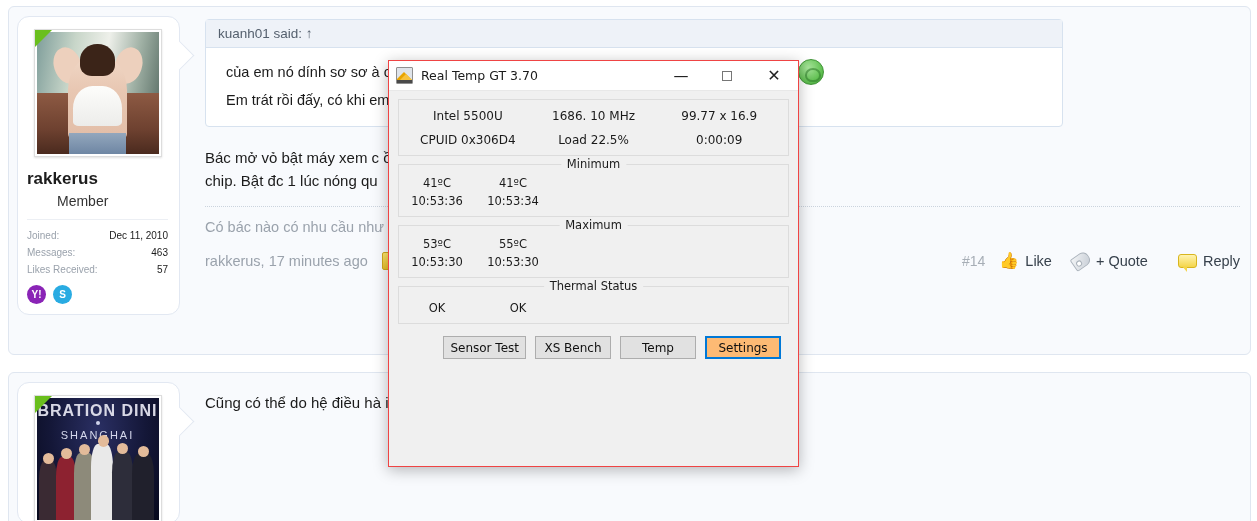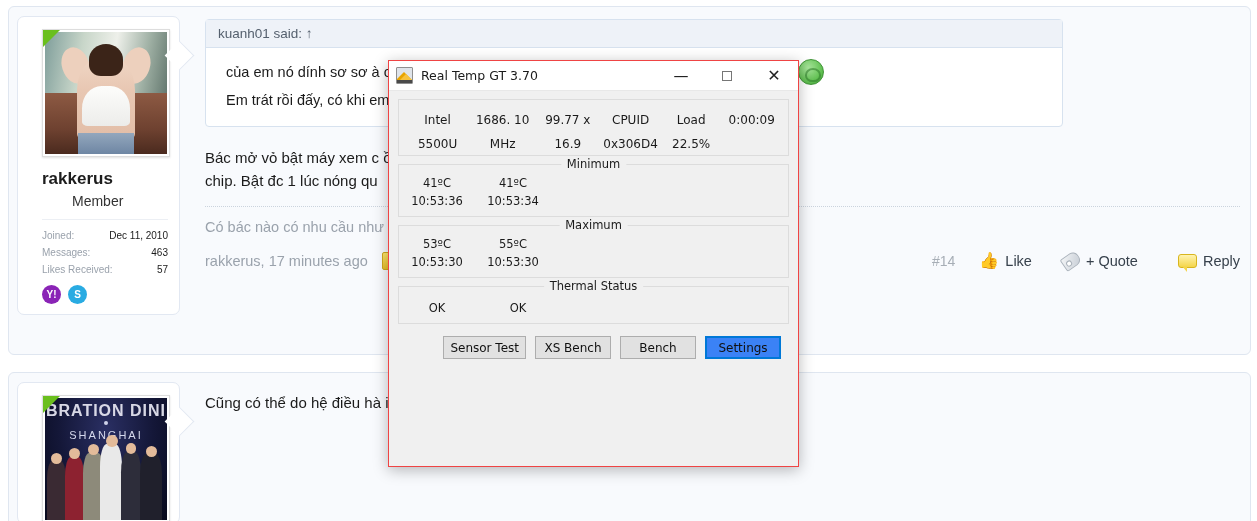--- a/index.html
+++ b/index.html
@@ -21,22 +21,22 @@
   }
   #post-1 { left: 8px; top: 6px; width: 1243px; height: 349px; }
   #post-2 { left: 8px; top: 372px; width: 1243px; height: 160px; }
 
   .usercard {
     position: absolute;
     left: 8px; top: 9px;
     width: 163px;
     background: #ffffff;
     border: 1px solid #e2e8f2;
-    border-radius: 7px;
-    padding: 10px 11px 10px 24px;
+    border-radius: 12px;
+    padding: 10px 11px 10px 9px;
   }
   .usercard::after {
     content: "";
     position: absolute;
     right: -11px; top: 28px;
     width: 20px; height: 20px;
     background: #ffffff;
     border-top: 1px solid #e2e8f2;
     border-right: 1px solid #e2e8f2;
     transform: rotate(45deg);
@@ -149,21 +149,21 @@
     display: flex; align-items: center;
     font-size: 14.5px; color: #7d868f;
   }
   .pf-user { color: #9aa2ac; }
   .pf-chip {
     display:inline-block; margin-left: 14px;
     width: 16px; height: 18px; border-radius: 2px;
     background: linear-gradient(180deg,#ffe76b,#e8bf29);
     border: 1px solid #cfa81c;
   }
-  .pf-right { margin-left: auto; display: flex; align-items: center; gap: 18px; }
+  .pf-right { margin-left: auto; display: flex; align-items: center; gap: 8px; }
   .pf-num { color: #a7aeb6; font-size: 14px; margin-right: 6px; }
   .pf-act { display: flex; align-items: center; gap: 6px; color: #37414c; cursor: pointer; }
 
   .ic-thumb { font-size: 16px; }
   .ic-tag { display:inline-block; width:18px; height:14px; position:relative;
      background: linear-gradient(135deg,#f2f4f6,#c8ced6);
      transform: rotate(-35deg); border-radius:2px 6px 6px 2px; border:1px solid #aab2bb; }
   .ic-tag::after { content:""; position:absolute; left:2px; top:4px; width:4px;height:4px;
      border-radius:50%; background:#fff; border:1px solid #aab2bb; }
   .ic-reply { display:inline-block; width:19px; height:14px; position:relative;
@@ -231,21 +231,21 @@
     border: 1px solid #dcdcdc;
     background: #f0f0f0;
     position: relative;
     margin-bottom: 8px;
   }
   .rt-legend {
     position: absolute; top: -8px; left: 50%; transform: translateX(-50%);
     background: #f0f0f0; padding: 0 6px;
     font-size: 11.5px; color: #1a1a1a; white-space: nowrap;
   }
-  .rt-cpu { height: 57px; display: flex; flex-direction: row;
+  .rt-cpu { height: 57px; display: flex; flex-direction: column;
      justify-content: center; padding: 8px 6px; }
   .rt-cpu-row { display: flex; font-size: 12px; color: #1a1a1a; line-height: 24px; }
   .rt-cpu-row > div { flex: 1; text-align: center; }
 
   .rt-big { height: 46px; display: flex; align-items: center; padding-top: 6px; }
   .rt-big .v { width: 76px; text-align: center; font-size: 21px; color: #111; }
 
   .rt-minmax { height: 53px; padding-top: 9px; }
   .rt-mm-row { display: flex; }
   .rt-mm-row .v { width: 76px; text-align: center; font-size: 11.5px; color: #1a1a1a; line-height: 18px; }
@@ -254,21 +254,21 @@
   .rt-status .v { width: 76px; display:inline-block; text-align: center; font-size: 11.5px; color: #1a1a1a; }
 
   .rt-buttons { display: flex; justify-content: flex-end; gap: 9px; padding: 4px 8px 0 8px; }
   .rt-btn {
     min-width: 76px; height: 23px;
     background: #e1e1e1; border: 1px solid #adadad;
     font-size: 12px; color: #101010;
     display: flex; align-items: center; justify-content: center;
     font-family: "DejaVu Sans", "Liberation Sans", sans-serif;
   }
-  .rt-btn.focus { border: 2px solid #0078d7; background: #3b82f6; }
+  .rt-btn.focus { border: 2px solid #0078d7; background: #fdba74; }
 </style>
 </head>
 <body>
 
 <div id="root">
 
   <div class="post" id="post-1">
 
     <div class="usercard">
       <div class="avatar-wrap">
@@ -440,20 +440,20 @@
 
       <div class="rt-group rt-status">
         <span class="rt-legend">Thermal Status</span>
         <span class="v">OK</span>
         <span class="v">OK</span>
       </div>
 
       <div class="rt-buttons">
         <button class="rt-btn">Sensor Test</button>
         <button class="rt-btn">XS Bench</button>
-        <button class="rt-btn">Bench</button>
+        <button class="rt-btn">Temp</button>
         <button class="rt-btn focus">Settings</button>
       </div>
 
     </div>
   </div>
 
 </div>
 
 </body></html>

